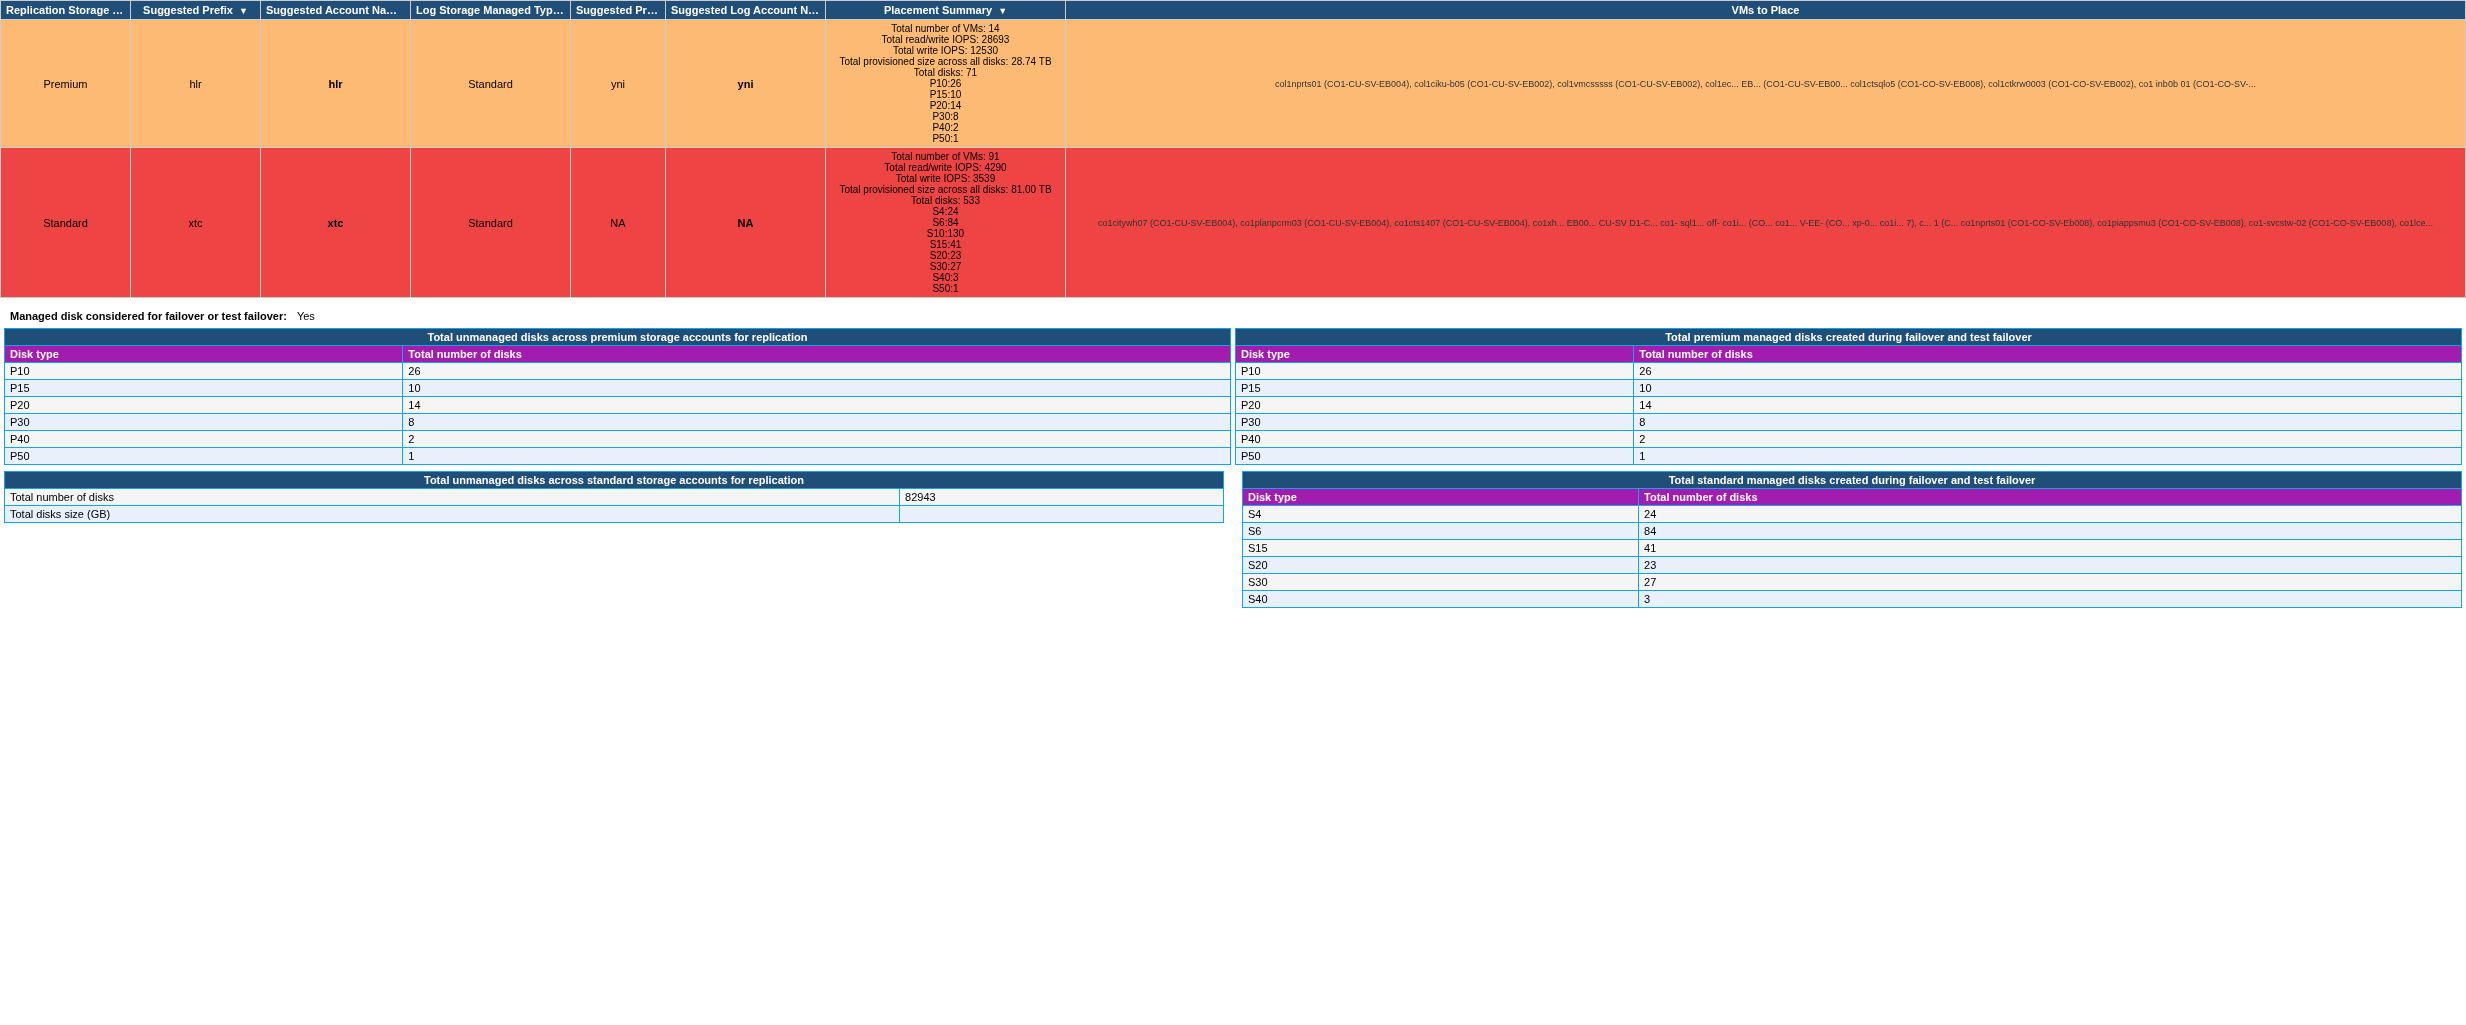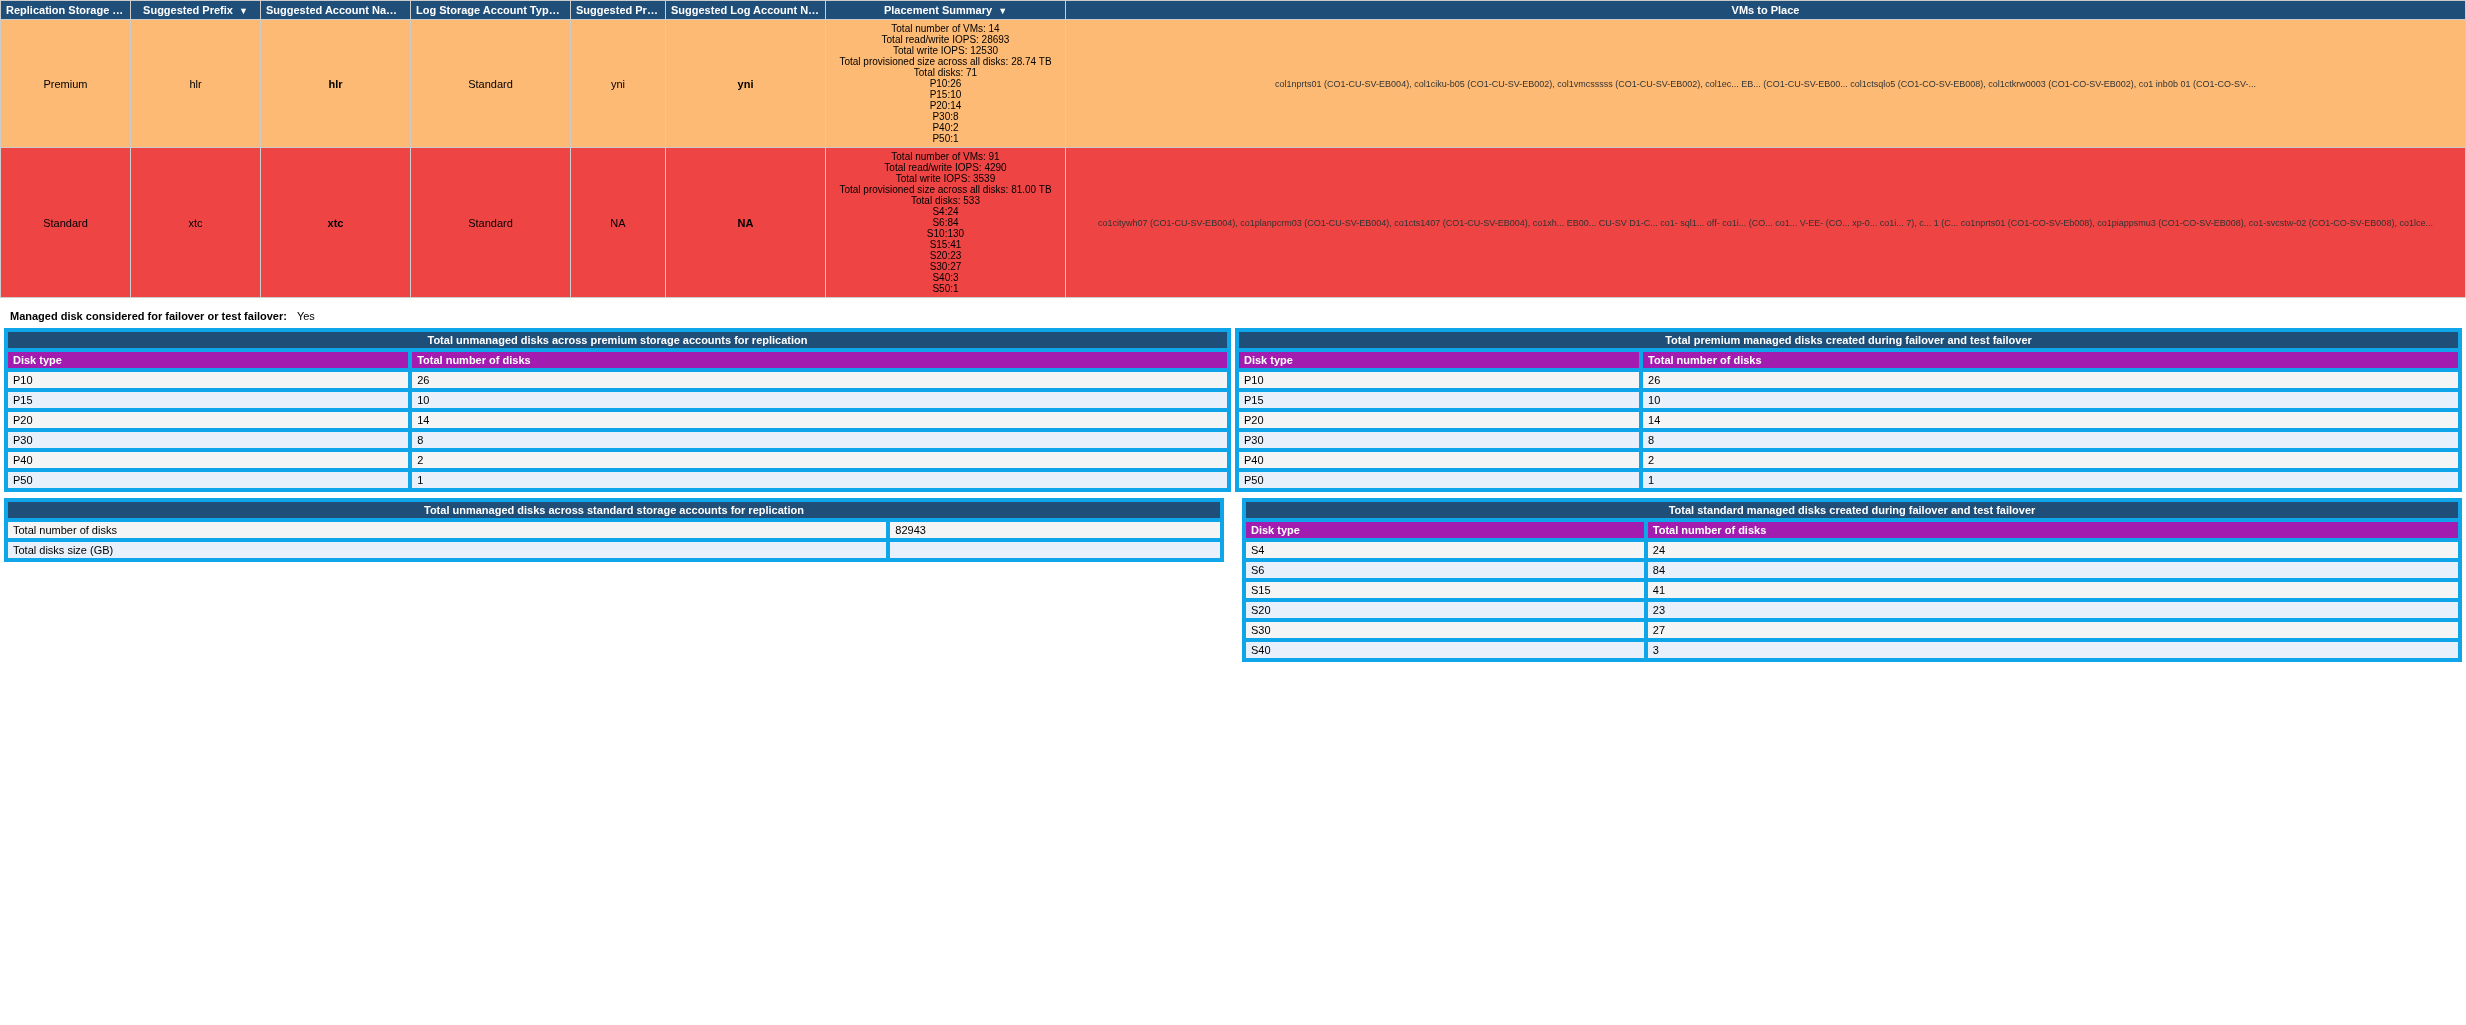--- a/index.html
+++ b/index.html
@@ -88,21 +88,21 @@
       min-width: 290px;
     }
     
     .sub-table {
       width: 100%;
       border-collapse: collapse;
       font-size: 11px;
     }
     
     .sub-table th, .sub-table td {
-      border: 4px solid #0ea5e9;
+      border: 1px solid #0ea5e9;
       padding: 2px 5px;
     }
     
     .sub-table-header-main {
       background: #1f4e79;
       color: #fff;
       font-weight: bold;
       text-align: center;
       padding: 3px 5px;
     }
@@ -156,21 +156,21 @@
       </th>
       <th>
         <span>Suggested Prefix</span>
         <span class="filter-icon">▼</span>
       </th>
       <th>
         <span>Suggested Account Name</span>
         <span class="filter-icon">▼</span>
       </th>
       <th>
-        <span>Log Storage Account Type</span>
+        <span>Log Storage Managed Type</span>
         <span class="filter-icon">▼</span>
       </th>
       <th>
         <span>Suggested Prefix</span>
         
       </th>
       <th>
         <span>Suggested Log Account Name</span>
         
       </th>

